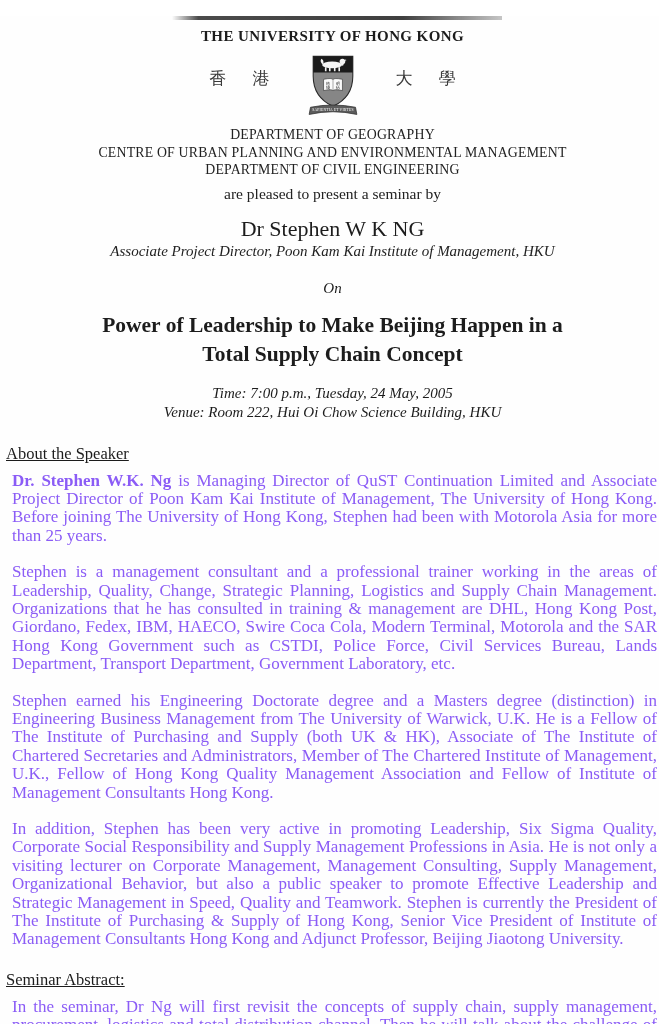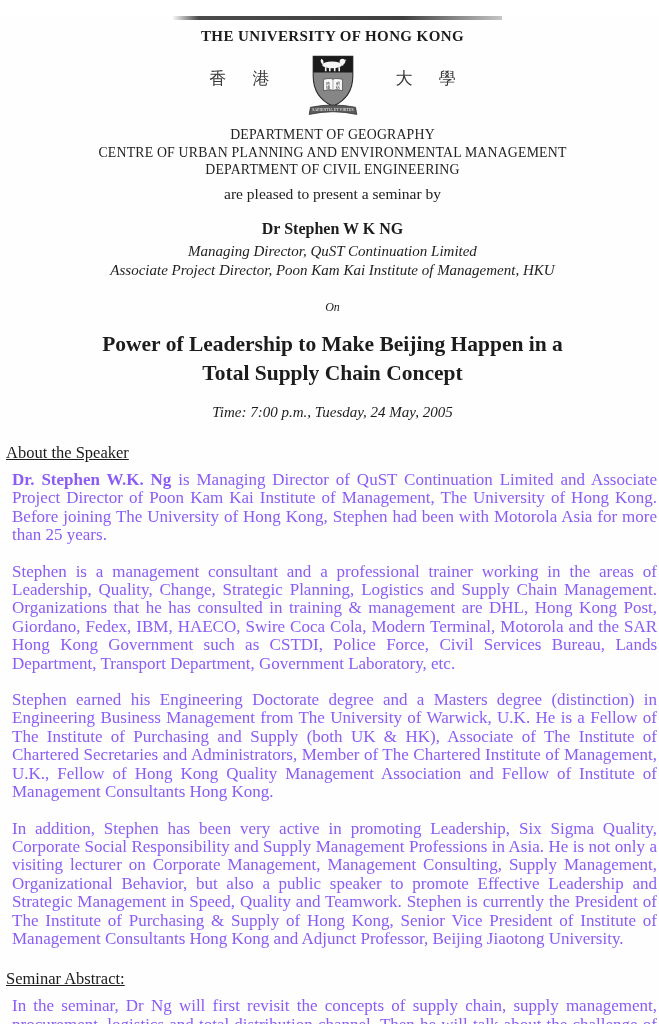--- a/index.html
+++ b/index.html
@@ -53,34 +53,34 @@
     color: #222;
   }
   .presents {
     margin-top: 5px;
     font-size: 15.5px;
     line-height: 20px;
     color: #222;
   }
   .speaker-name {
     margin-top: 12px;
-    font-size: 16px;
-    font-weight: bold;
+    font-size: 22px;
+    font-weight: normal;
     line-height: 26px;
   }
   .speaker-title {
     font-style: italic;
     font-size: 15px;
     line-height: 19px;
     color: #222;
   }
   .on-word {
     margin-top: 18px;
     font-style: italic;
-    font-size: 12px;
+    font-size: 15px;
     line-height: 19px;
   }
   .seminar-title {
     margin-top: 13px;
     font-size: 21.5px;
     font-weight: bold;
     line-height: 29px;
   }
   .time-venue {
     margin-top: 15px;
@@ -155,32 +155,32 @@
 
   <div class="dept-block center">
     <div class="dept-line">DEPARTMENT OF GEOGRAPHY</div>
     <div class="dept-line">CENTRE OF URBAN PLANNING AND ENVIRONMENTAL MANAGEMENT</div>
     <div class="dept-line">DEPARTMENT OF CIVIL ENGINEERING</div>
   </div>
 
   <div class="presents center">are pleased to present a seminar by</div>
 
   <div class="speaker-name center">Dr Stephen W K NG</div>
-  <div class="speaker-title center">Managing Director, QuST Continuation Limited</div>
   <div class="speaker-title center">Associate Project Director, Poon Kam Kai Institute of Management, HKU</div>
 
   <div class="on-word center">On</div>
 
   <div class="seminar-title center">
     <div>Power of Leadership to Make Beijing Happen in a</div>
     <div>Total Supply Chain Concept</div>
   </div>
 
   <div class="time-venue center">
     <div>Time: 7:00 p.m., Tuesday, 24 May, 2005</div>
+    <div>Venue: Room 222, Hui Oi Chow Science Building, HKU</div>
   </div>
 
   <div class="section-heading">About the Speaker</div>
 
   <p class="body-para"><b>Dr. Stephen W.K. Ng</b><span> is Managing Director of QuST Continuation Limited and Associate Project Director of Poon Kam Kai Institute of Management, The University of Hong Kong. Before joining The University of Hong Kong, Stephen had been with Motorola Asia for more than 25 years.</span></p>
 
   <p class="body-para">Stephen is a management consultant and a professional trainer working in the areas of Leadership, Quality, Change, Strategic Planning, Logistics and Supply Chain Management. Organizations that he has consulted in training &amp; management are DHL, Hong Kong Post, Giordano, Fedex, IBM, HAECO, Swire Coca Cola, Modern Terminal, Motorola and the SAR Hong Kong Government such as CSTDI, Police Force, Civil Services Bureau, Lands Department, Transport Department, Government Laboratory, etc.</p>
 
   <p class="body-para">Stephen earned his Engineering Doctorate degree and a Masters degree (distinction) in Engineering Business Management from The University of Warwick, U.K.  He is a Fellow of The Institute of Purchasing and Supply (both UK &amp; HK), Associate of The Institute of Chartered Secretaries and Administrators, Member of The Chartered Institute of Management, U.K.,  Fellow of Hong Kong Quality Management Association and Fellow of Institute of Management Consultants Hong Kong.</p>
 

